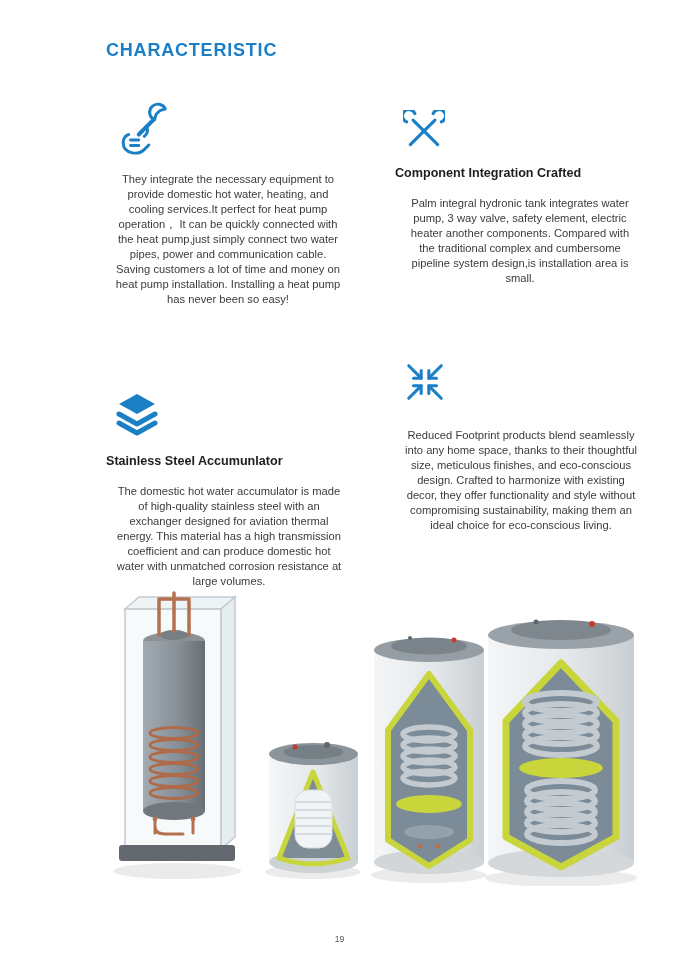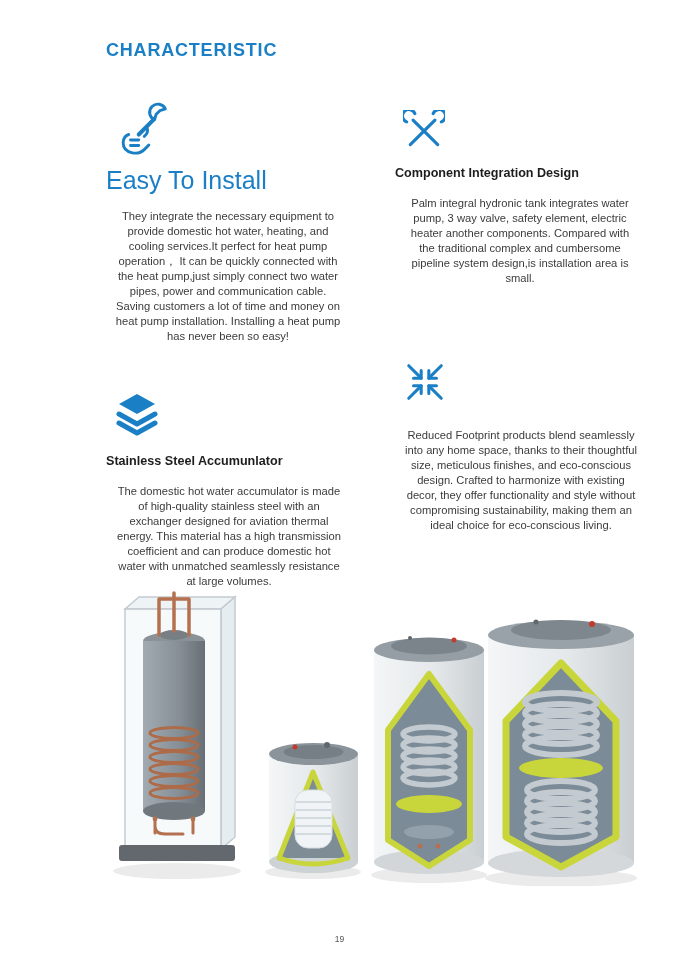--- a/index.html
+++ b/index.html
@@ -48,47 +48,46 @@
   <section class="feature s1">
     <span class="icon">
       <svg width="66" height="62" viewBox="0 0 72 64" fill="none" stroke="#1b7fc6" stroke-width="3.2" stroke-linecap="round" stroke-linejoin="round">
         <path d="M44 22 a9 9 0 1 1 12 -12 l-6 2 -4 4 -2 6 z"></path>
         <path d="M44 21 L27 38" stroke-width="4.4"></path>
         <path d="M16 38 q-6 2 -6 9 0 9 10 11 8 1.5 13 -3.5 l5 -5"></path>
         <path d="M18 44 h9 M18 50 h9"></path>
         <path d="M33 40 q5 -4 3 -10"></path>
       </svg>
     </span>
-    <h2 class="blue-heading">Easy To Install</h2>
     <p class="body-text">They integrate the necessary equipment to provide domestic hot water, heating, and cooling services.It perfect for heat pump operation， It can be quickly connected with the heat pump,just simply connect two water pipes, power and communication cable. Saving customers a lot of time and money on heat pump installation. Installing a heat pump has never been so easy!</p>
   </section>
 
   <section class="feature s2">
     <span class="icon">
       <svg width="42" height="42" viewBox="0 0 46 46" fill="none" stroke="#1b7fc6" stroke-width="3.4" stroke-linecap="round" stroke-linejoin="round">
         <path d="M13 4 a7 7 0 1 0 -9 9"></path>
         <path d="M11 11 L38 38"></path>
         <path d="M33 4 a7 7 0 1 1 9 9"></path>
         <path d="M35 11 L8 38"></path>
       </svg>
     </span>
-    <h3 class="bold-heading">Component Integration Design</h3>
+    <h3 class="bold-heading">Component Integration Crafted</h3>
     <p class="body-text">Palm integral hydronic tank integrates water pump, 3 way valve, safety element, electric heater another components. Compared with the traditional complex and cumbersome pipeline system design,is installation area is small.</p>
   </section>
 
   <section class="feature s3">
     <span class="icon">
       <svg width="46" height="46" viewBox="0 0 46 46" stroke-linecap="round" stroke-linejoin="round">
         <polygon points="23,4 41,14 23,24 5,14" fill="#1b7fc6"></polygon>
         <path d="M5 24 L23 34 L41 24" stroke="#1b7fc6" stroke-width="5" fill="none"></path>
         <path d="M5 33 L23 43 L41 33" stroke="#1b7fc6" stroke-width="5" fill="none"></path>
       </svg>
     </span>
     <h3 class="bold-heading">Stainless Steel Accumunlator</h3>
-    <p class="body-text">The domestic hot water accumulator is made of high-quality stainless steel with an exchanger designed for aviation thermal energy. This material has a high transmission coefficient and can produce domestic hot water with unmatched seamlessly resistance at large volumes.</p>
+    <p class="body-text">The domestic hot water accumulator is made of high-quality stainless steel with an exchanger designed for aviation thermal energy. This material has a high transmission coefficient and can produce domestic hot water with unmatched corrosion resistance at large volumes.</p>
   </section>
 
   <section class="feature s4">
     <span class="icon">
       <svg width="44" height="44" viewBox="0 0 46 46" fill="none" stroke="#1b7fc6" stroke-width="3.2" stroke-linecap="round" stroke-linejoin="round">
         <path d="M6 6 L19 19"></path>
           <path d="M11 19 H19 V11"></path>
         <path d="M40 6 L27 19"></path>
           <path d="M35 19 H27 V11"></path>
         <path d="M6 40 L19 27"></path>

